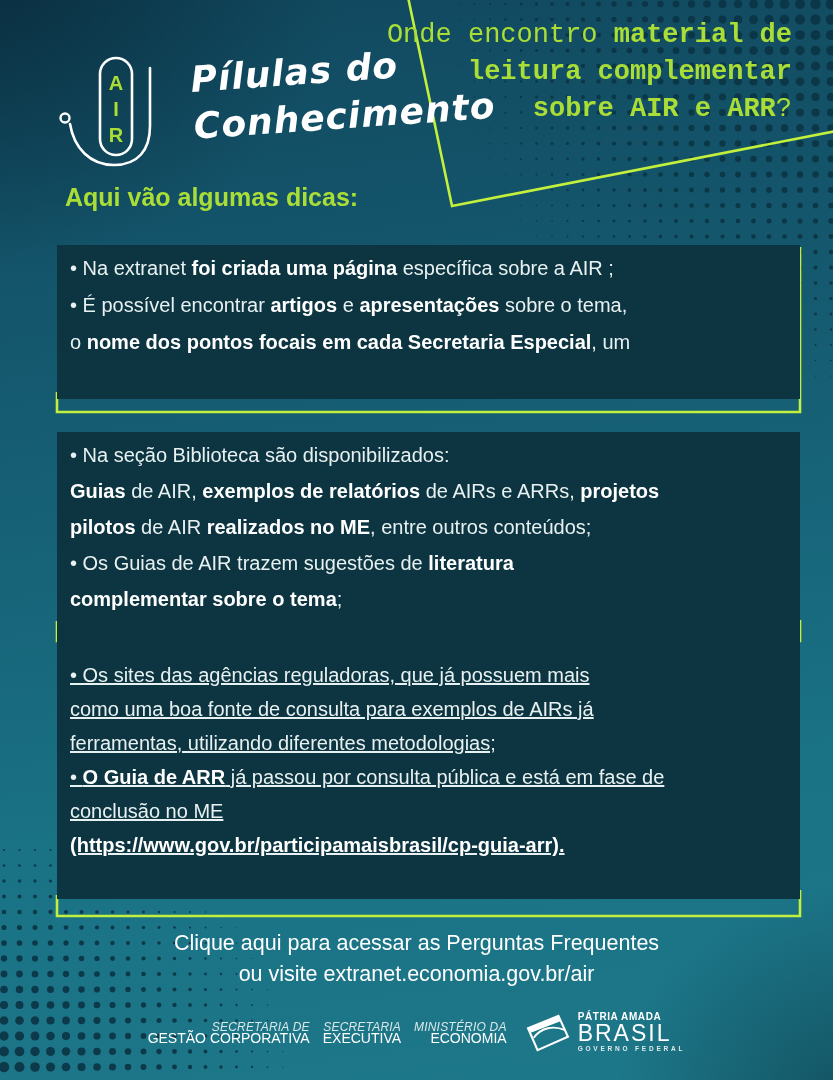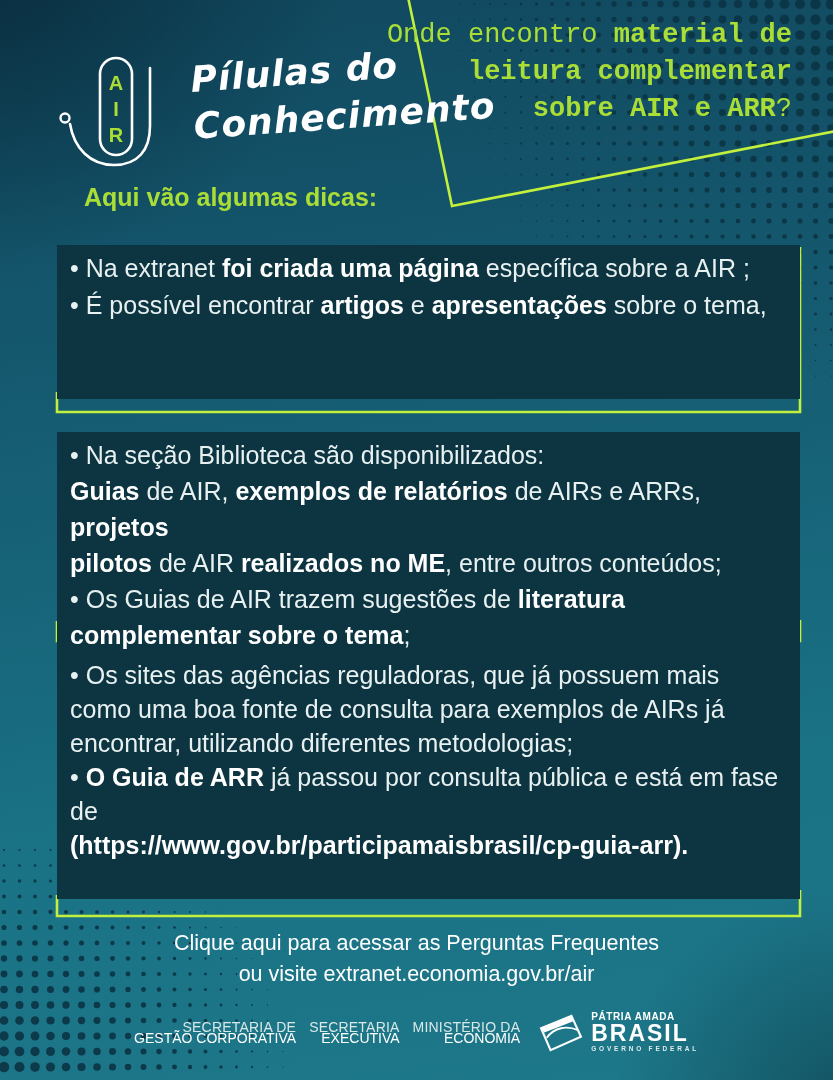--- a/index.html
+++ b/index.html
@@ -25,53 +25,53 @@
     letter-spacing:1px;
   }
 
   .headline{
     position:absolute; top:17px; right:41px; z-index:1; text-align:right;
     color:var(--accent_green); font-size:27px; line-height:37px; font-weight:400;font-family:Liberation Mono, monospace;
   }
   .headline .b{font-weight:700;}
 
   .intro{
-    position:absolute; left:84px; top:183px; z-index:1;
+    position:absolute; left:65px; top:183px; z-index:1;
     color:var(--accent_green); font-size:25px; font-weight:700;
   }
 
   .tip-box{
     position:absolute; left:57px; width:743px; z-index:1;
     background:var(--box_bg); color:#e8f1f1;
   }
-  .box-text{padding:5px 5px 0 13px; font-size:25px;}
+  .box-text{padding:5px 5px 0 13px; font-size:20px;}
   .box-text .b{font-weight:700; color:#ffffff;}
   .box1{top:245px; height:154px;}
   .box2{top:432px; height:230px;}
   .box3{top:653px; height:246px;}
   .box1 .tl{line-height:37px;}
   .box2 .tl{line-height:36px;}
-  .box3 .tl{line-height:34px;}
+  .box3 .tl{line-height:34px;text-decoration:underline;}
 
   .cta{
     position:absolute; left:0; right:0; top:928px; z-index:1; text-align:center;
     color:#ffffff; font-size:21.5px; font-weight:400; line-height:31px; cursor:pointer;
   }
 
   .footer{
     position:absolute; left:0; right:0; top:1012px; z-index:1;
     display:flex; justify-content:center; align-items:center; gap:13px; color:#fff;
   }
   .org{text-align:right; line-height:11px;}
-  .org-l1{font-size:14px; color:#d9e8e8; letter-spacing:.2px;}
+  .org-l1{font-size:12px; color:#d9e8e8; letter-spacing:.2px;font-style:italic;}
   .org-l2{font-size:14px; font-weight:400; color:#ffffff;}
   .brand{display:flex; align-items:center; gap:8px; margin-left:6px;}
   .brand-text{line-height:10px;}
   .brand-top{font-size:10px; font-weight:700; letter-spacing:.6px;}
-  .brand-name{font-size:23px; font-weight:700; letter-spacing:2px; line-height:22px;}
+  .brand-name{font-size:23px; font-weight:400; letter-spacing:2px; line-height:22px;}
   .brand-bottom{font-size:6.5px; font-weight:700; letter-spacing:2.8px; color:#dfeceb;}
 </style>
 </head>
 <body>
 
 <div class="page">
 
   <svg class="decor" viewBox="0 0 833 1080" width="833" height="1080">
     <g id="dots-tr">
         <circle cx="459" cy="4" r="0.64"></circle>
@@ -850,37 +850,39 @@
       <div class="tl"><span class="b">leitura complementar</span></div>
       <div class="tl"><span class="b">sobre AIR e ARR</span><span>?</span></div>
     </div>
 
   <div class="intro">Aqui vão algumas dicas:</div>
 
   <section class="tip-box box1">
     <div class="box-text">
         <div class="tl"><span>• Na extranet </span><span class="b">foi criada uma página</span><span> específica sobre a AIR ;</span></div>
         <div class="tl"><span>• É possível encontrar </span><span class="b">artigos</span><span> e </span><span class="b">apresentações</span><span> sobre o tema,</span></div>
+        <div class="tl"><span>o </span><span class="b">nome dos pontos focais em cada Secretaria Especial</span><span>, um</span></div>
       </div>
   </section>
   <section class="tip-box box2">
     <div class="box-text">
         <div class="tl"><span>• Na seção Biblioteca são disponibilizados:</span></div>
         <div class="tl"><span class="b">Guias</span><span> de AIR, </span><span class="b">exemplos de relatórios</span><span> de AIRs e ARRs, </span><span class="b">projetos</span></div>
         <div class="tl"><span class="b">pilotos</span><span> de AIR </span><span class="b">realizados no ME</span><span>, entre outros conteúdos;</span></div>
         <div class="tl"><span>• Os Guias de AIR trazem sugestões de </span><span class="b">literatura</span></div>
         <div class="tl"><span class="b">complementar sobre o tema</span><span>;</span></div>
       </div>
   </section>
   <section class="tip-box box3">
     <div class="box-text">
         <div class="tl"><span>• Os sites das agências reguladoras, que já possuem mais</span></div>
         <div class="tl"><span>como uma boa fonte de consulta para exemplos de AIRs já</span></div>
-        <div class="tl"><span>encontrar, utilizando diferentes metodologias;</span></div>
+        <div class="tl"><span>ferramentas, utilizando diferentes metodologias;</span></div>
         <div class="tl"><span>• </span><span class="b">O Guia de ARR</span><span> já passou por consulta pública e está em fase de</span></div>
+        <div class="tl"><span>conclusão no ME</span></div>
         <div class="tl"><span class="b">(https://www.gov.br/participamaisbrasil/cp-guia-arr).</span></div>
       </div>
   </section>
 
   <div class="cta">
     <div>Clique aqui para acessar as Perguntas Frequentes</div>
     <div>ou visite extranet.economia.gov.br/air</div>
   </div>
 
   <div class="footer">

